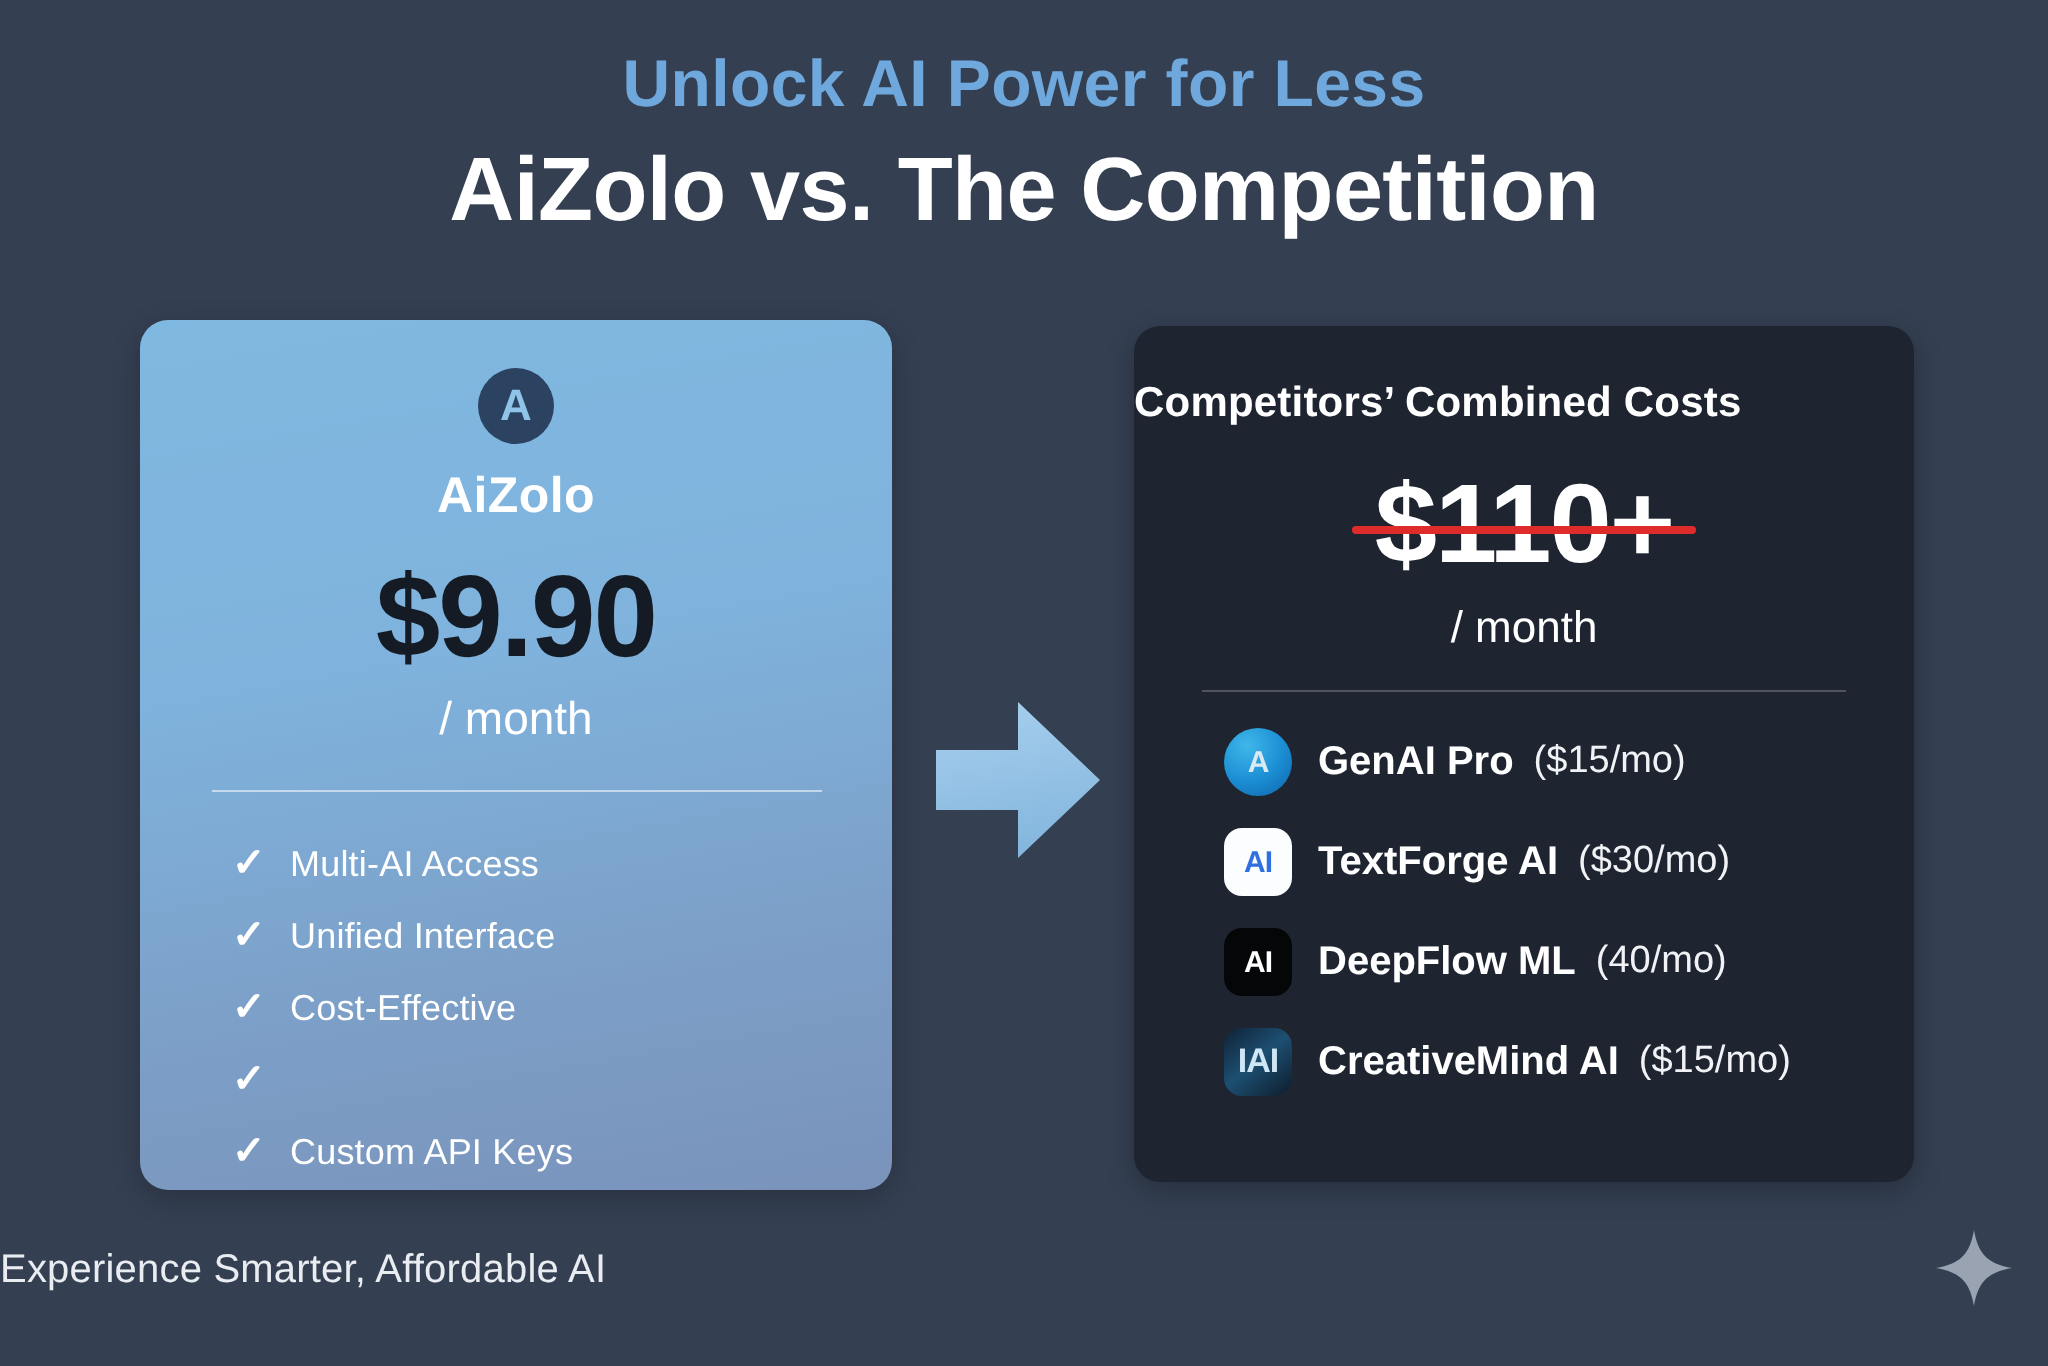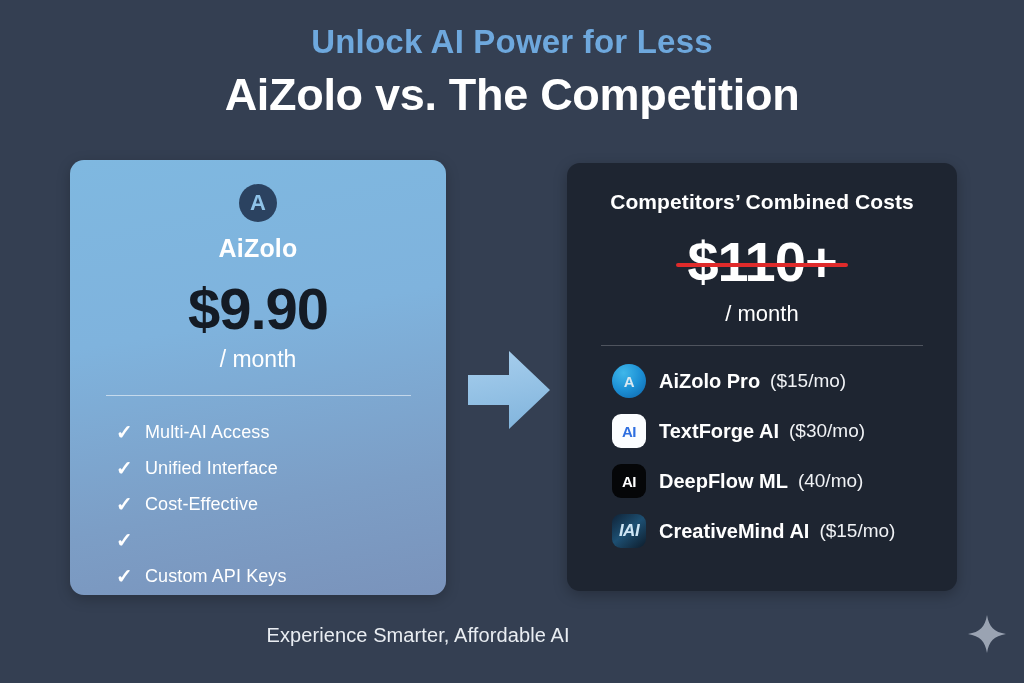--- a/index.html
+++ b/index.html
@@ -146,21 +146,21 @@
     left: 567px;
     top: 163px;
     width: 390px;
     height: 428px;
     border-radius: 13px;
     background: #1e2531;
     box-shadow: 0 4px 14px rgba(0,0,0,0.25);
   }
   .comp-heading {
     margin-top: 27px;
-    text-align: center;
+    text-align: left;
     font-size: 21px;
     font-weight: bold;
     color: #ffffff;
     letter-spacing: 0.1px;
   }
   .comp-price-wrap {
     margin-top: 20px;
     text-align: center;
     position: relative;
     display: block;
@@ -252,29 +252,29 @@
     display: flex;
     align-items: center;
     justify-content: center;
     font-size: 15px;
     font-weight: bold;
     letter-spacing: -0.5px;
   }
   .icon-text.t-white { color: #ffffff; }
   .icon-text.t-blue  { color: #2f6fe0; }
   .icon-text.t-ice   { color: #dbe9f2; }
-  .icon-text.t-outline { color: #cfe6f5; font-size: 17px; font-style: italic; }
+  .icon-text.t-outline { color: #cfe6f5; font-size: 17px; }
 
   
   .footer {
     position: absolute;
     left: 0;
     top: 624px;
     width: 836px;
-    text-align: center;
+    text-align: left;
     font-size: 20px;
     color: #e9edf2;
     letter-spacing: 0.1px;
   }
   .sparkle {
     position: absolute;
     left: 966px;
     top: 613px;
     width: 42px;
     height: 42px;
@@ -345,21 +345,21 @@
     </div>
     <div class="comp-period">/ month</div>
 
     <div class="divider-right"></div>
 
     <ul class="comp-list">
       <li class="comp-item">
         <span class="comp-icon icon-circle-blue">
           <span class="icon-text t-ice">A</span>
         </span>
-        <span class="comp-name">AiZolo Pro</span>
+        <span class="comp-name">GenAI Pro</span>
         <span class="comp-cost">($15/mo)</span>
       </li>
       <li class="comp-item">
         <span class="comp-icon icon-sq-white">
           <span class="icon-text t-blue">AI</span>
         </span>
         <span class="comp-name">TextForge AI</span>
         <span class="comp-cost">($30/mo)</span>
       </li>
       <li class="comp-item">

